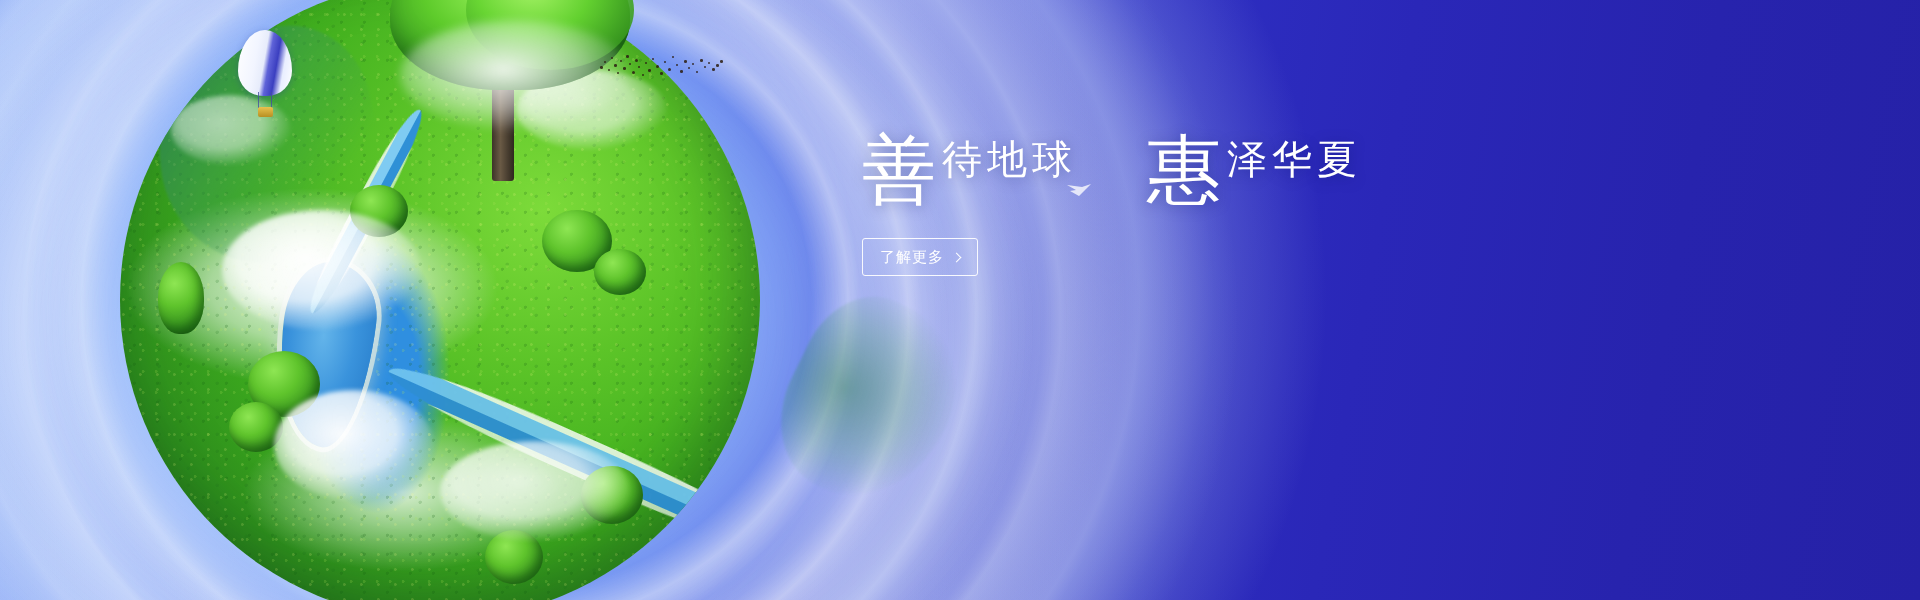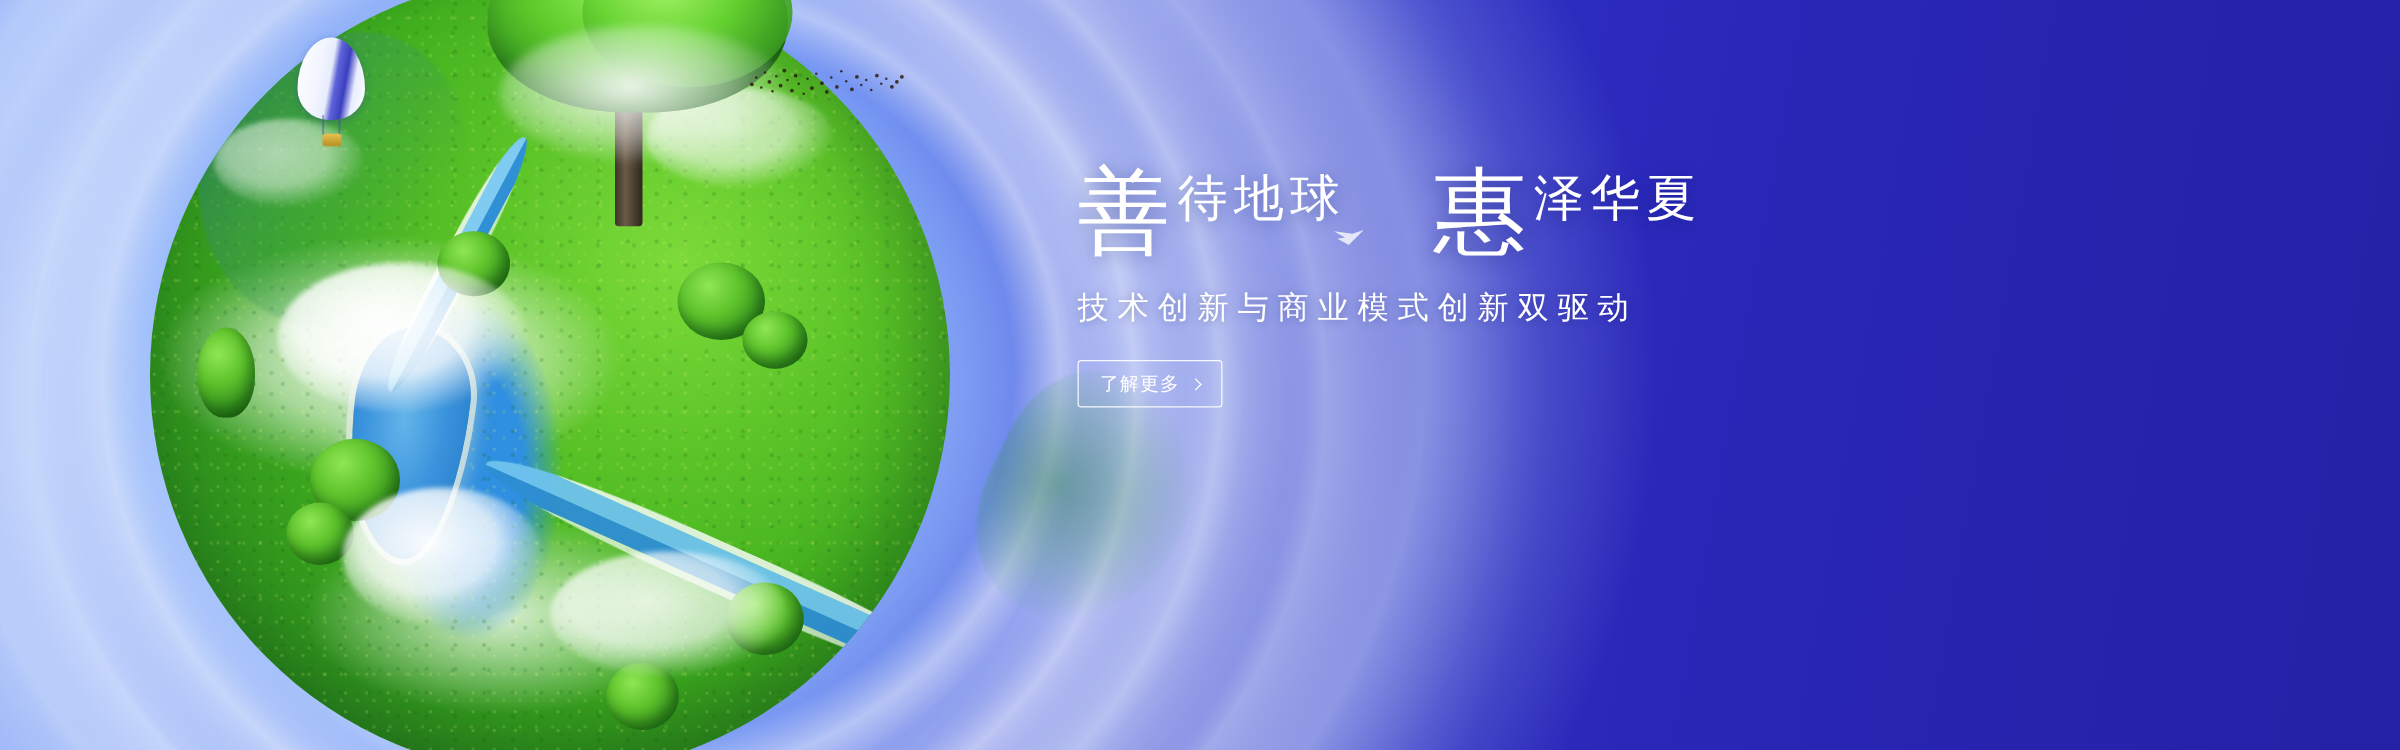--- a/index.html
+++ b/index.html
@@ -270,21 +270,20 @@
   <svg id="white-bird" viewBox="0 0 26 16">
     <path d="M1 3 L10 8 L4 9 L13 14 L20 7 L25 2 L16 5 Z" fill="#ffffff" opacity="0.85"></path>
   </svg>
 
   <div id="copy">
 
     <div id="headline">
       <span class="hl-big">善</span><span class="hl-small">待地球</span><span class="hl-gap"></span><span class="hl-big">惠</span><span class="hl-small">泽华夏</span>
     </div>
 
-    <div id="subtitle">技术创新与商业模式创新双驱动</div>
 
 
     <button id="cta">
       <span>了解更多</span>
       <span class="chev"></span>
     </button>
 
   </div>
 </div>
 

